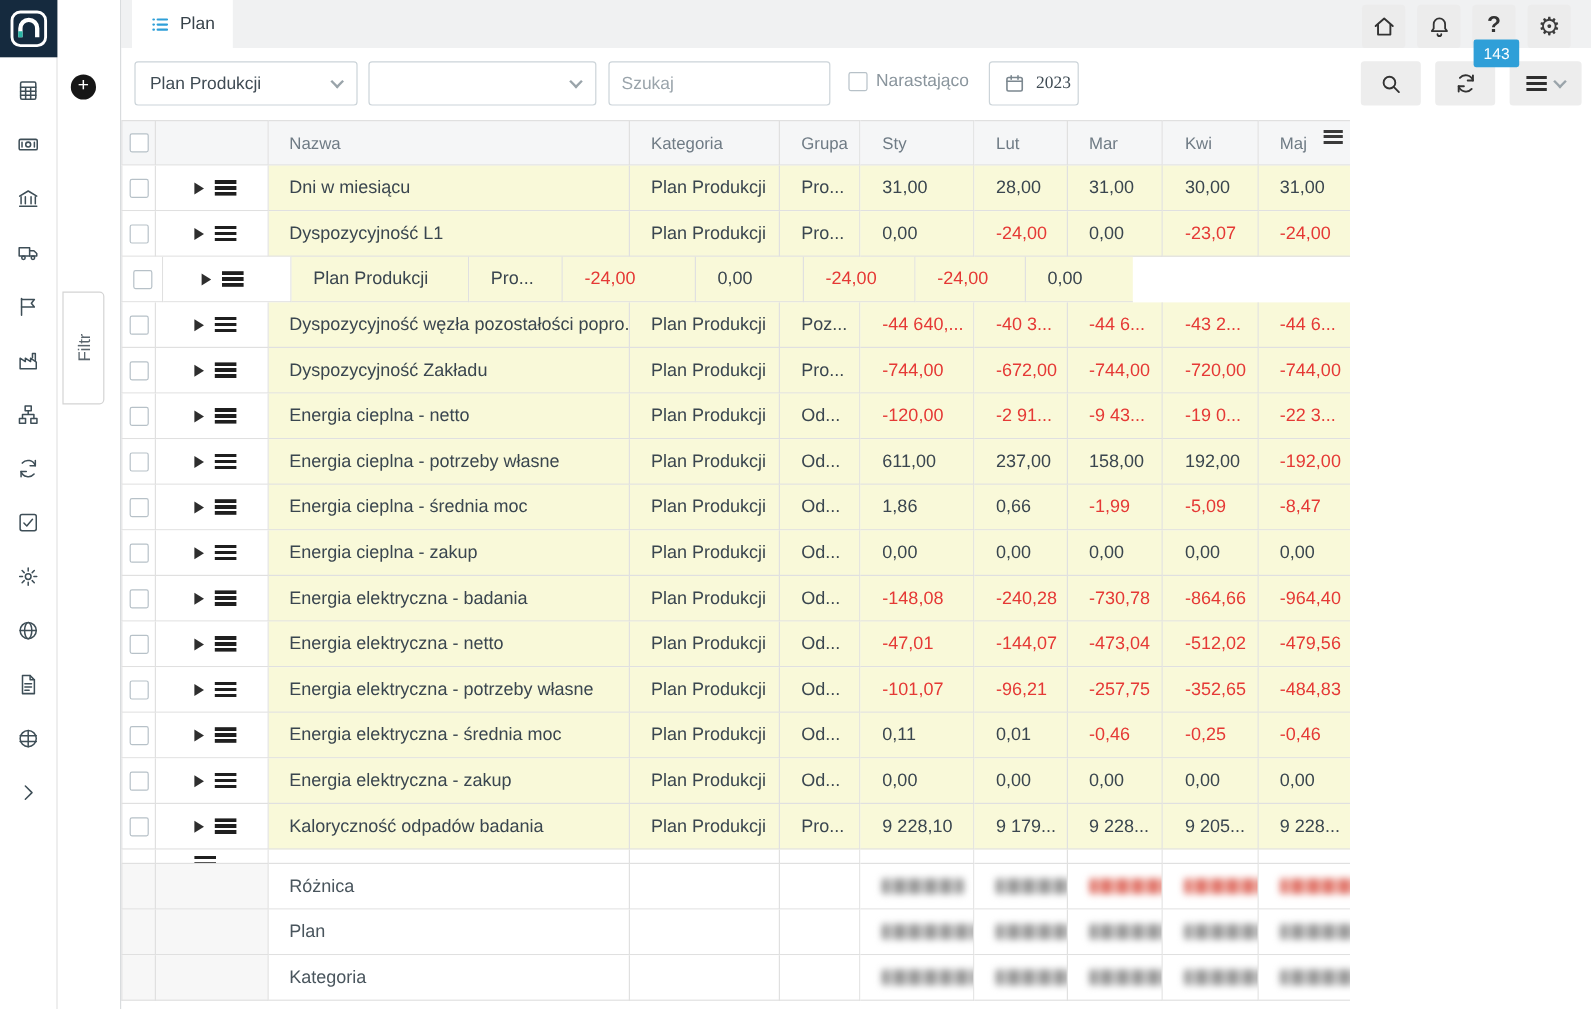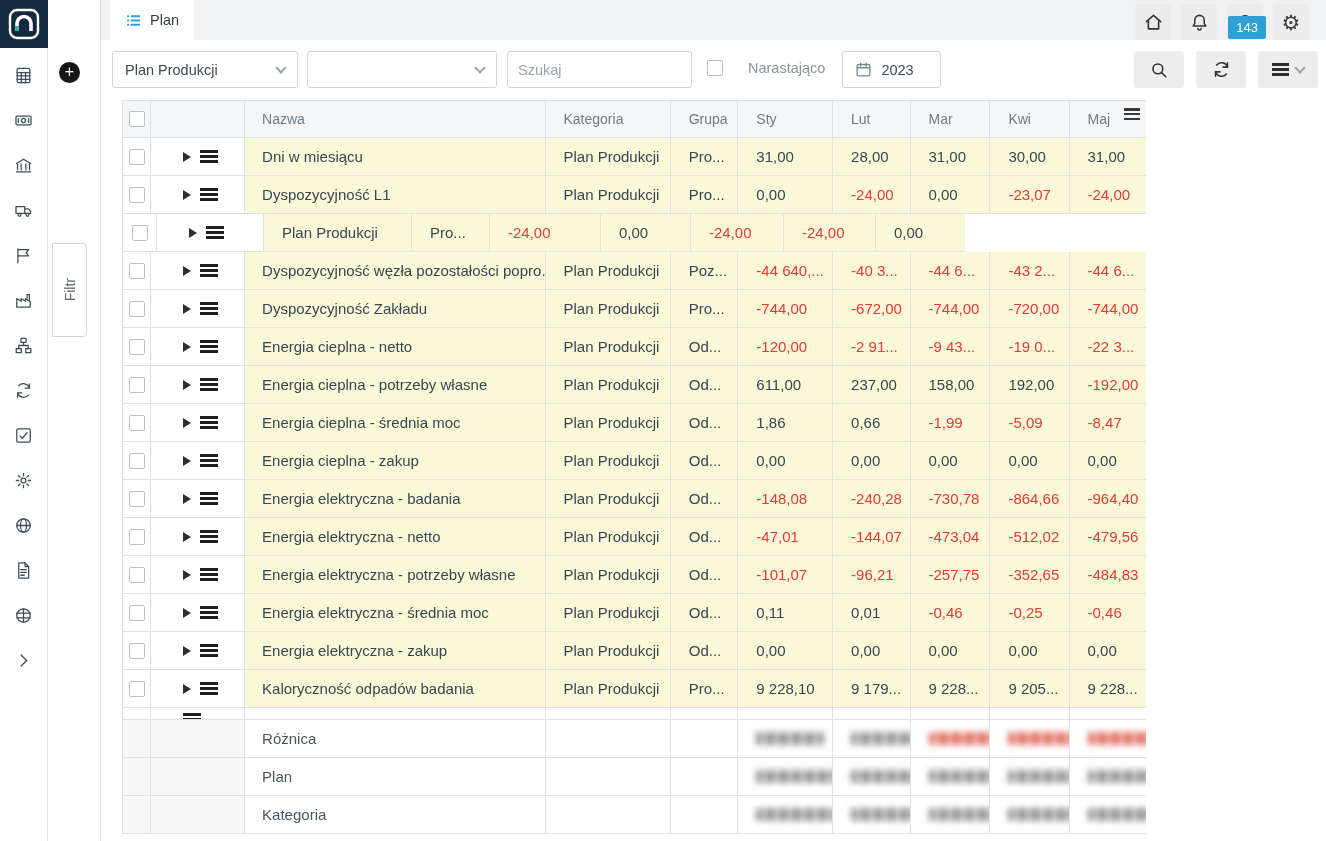--- a/index.html
+++ b/index.html
@@ -22,44 +22,44 @@
   
   .main{position:absolute;left:101px;top:0;width:1225px;height:100%;}
 
   .tabbar{height:40px;background:#f0f1f2;position:relative;display:flex;}
   .tab{margin-left:9px;background:#fff;display:flex;align-items:center;gap:8px;padding:0 15px;cursor:pointer;}
   .tab-label{color:#37424a;font-size:14.5px;}
   .top-btns{position:absolute;right:17px;top:4px;display:flex;gap:10px;}
   .gbtn{width:36px;height:36px;background:#ececec;border-radius:3px;display:flex;align-items:center;justify-content:center;cursor:pointer;}
   .qmark{font-size:19px;font-weight:bold;color:#333;}
   .gear{font-size:21px;color:#3c3c3c;line-height:1;}
-  .badge{position:absolute;top:16px;right:60px;background:#2f9fd8;color:#fff;font-size:13px;padding:4px 8px;border-radius:2px;z-index:6;}
+  .badge{position:absolute;top:33px;right:60px;background:#2f9fd8;color:#fff;font-size:13px;padding:4px 8px;border-radius:2px;z-index:6;}
 
   .toolbar{height:60px;background:#fff;position:relative;display:flex;align-items:flex-start;padding-top:11px;padding-left:11px;}
   .select,.searchbox,.yearbox{height:37px;border:1px solid #ccd4d9;border-radius:3px;background:#fff;display:flex;align-items:center;padding:0 12px;color:#3f4b54;font-size:14.5px;}
   .sel1{width:186px;margin-right:9px;cursor:pointer;}
   .sel2{width:190px;margin-right:10px;cursor:pointer;}
   .chev{width:8px;height:8px;border-right:2px solid #9aa4aa;border-bottom:2px solid #9aa4aa;transform:rotate(45deg);margin-left:auto;margin-top:-4px;flex:none;}
   .chev.inline{margin-left:7px;}
   .searchbox{width:185px;margin-right:15px;padding:0 10px;}
   .search-input{border:none;outline:none;width:100%;font-family:"Liberation Sans",sans-serif;font-size:14.5px;color:#4d7c0f;background:transparent;}
   .search-input::placeholder{color:#9aa4ab;}
-  .chk{display:flex;align-items:center;gap:25px;margin-top:9px;margin-right:17px;cursor:pointer;}
+  .chk{display:flex;align-items:center;gap:7px;margin-top:9px;margin-right:17px;cursor:pointer;}
   .chk-label{color:#8a959d;font-size:14.5px;}
   .checkbox{width:16px;height:16px;border:1px solid #b7c1c8;border-radius:2px;background:#fff;display:inline-block;flex:none;}
-  .yearbox{width:99px;gap:9px;cursor:pointer;}
+  .yearbox{width:75px;gap:9px;cursor:pointer;font-family:Liberation Serif, serif;}
   .year{color:#3f4b54;}
   .tb-right{position:absolute;right:8px;top:11px;display:flex;gap:12px;}
   .tbtn{height:37px;background:#ededed;border-radius:3px;display:flex;align-items:center;justify-content:center;gap:7px;cursor:pointer;}
   .w50{width:50px;}
   .w60{width:60px;}
   .bars{width:17px;height:13px;background:repeating-linear-gradient(180deg,#2e2e2e 0 3px,rgba(0,0,0,0) 3px 5px);}
 
   
-  .grid{position:relative;width:1024px;margin-left:21px;}
+  .grid{position:relative;width:1024px;}
   .row{display:flex;height:38px;}
   .cell{border-right:1px solid #e0e0e0;border-bottom:1px solid #e0e0e0;display:flex;align-items:center;overflow:hidden;white-space:nowrap;background:#fff;font-size:15px;}
   .row .cell:first-child{border-left:1px solid #e0e0e0;}
   .row .cell:last-child{border-right:none;}
   .c-cb{width:35px;justify-content:center;}
   .c-exp{width:107px;padding-left:32px;gap:9px;}
   .c-name{width:361px;padding-left:17px;}
   .c-cat{width:148px;padding-left:18px;}
   .c-grp{width:78px;padding-left:18px;}
   .c-m1{width:111px;padding-left:18px;}

